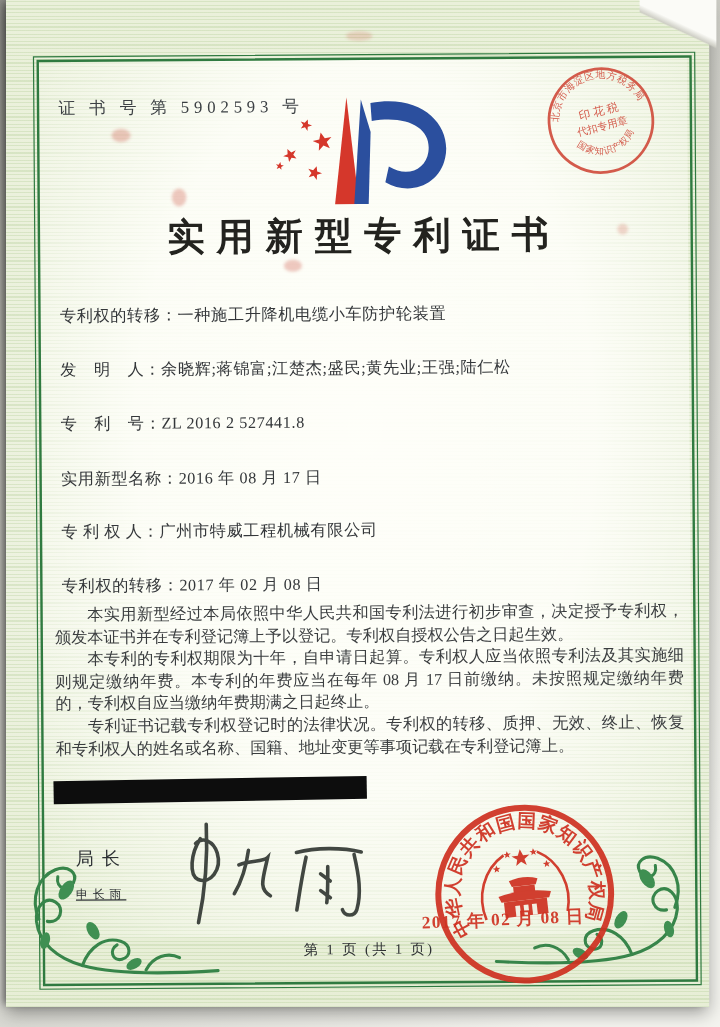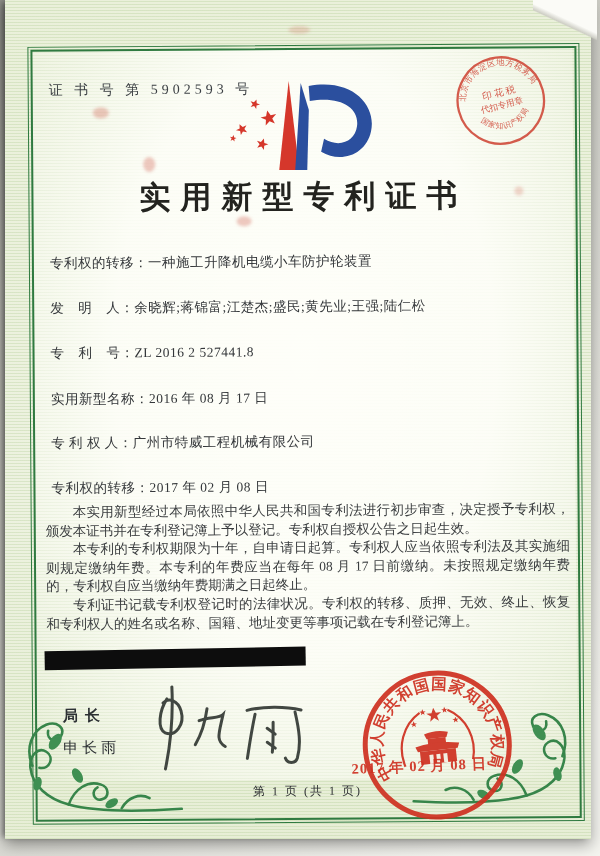--- a/index.html
+++ b/index.html
@@ -52,22 +52,22 @@
   .f0{top:253px}.f1{top:298px}.f2{top:343px}.f3{top:389px}.f4{top:433px}.f5{top:478px}
   .body-text{
     position:absolute;left:40px;top:502px;width:524px;
     font-size:13.5px;line-height:18.6px;color:#3a3d3f;text-align:justify;
   }
   .body-text p{text-indent:2em;margin:0;}
   .redaction{
     position:absolute;left:38px;top:648px;width:261px;height:19px;
     background:#0d0d0d;transform:rotate(-.6deg);
   }
-  .director-label{position:absolute;left:56px;top:705px;font-size:15px;letter-spacing:7px;color:#2d3134;font-weight:bold;}
-  .director-name{position:absolute;left:56px;top:737px;font-size:15px;letter-spacing:4px;color:#2d3134;}
+  .director-label{position:absolute;left:56px;top:705px;font-size:15px;letter-spacing:7px;color:#2d3134;}
+  .director-name{position:absolute;left:56px;top:737px;font-size:10px;letter-spacing:4px;color:#2d3134;text-decoration:underline;}
   .signature{position:absolute;left:132px;top:680px;}
   .seal-wrap{position:absolute;left:350px;top:666px;width:160px;height:160px;transform:rotate(-6deg);opacity:.93;}
   .seal-date{
     position:absolute;left:344px;top:757px;width:180px;
     font-size:14.5px;font-weight:700;color:var(--seal-red);letter-spacing:1px;
     transform:rotate(-2deg);opacity:.92;
   }
   .tax-stamp{position:absolute;left:450px;top:54px;width:96px;height:96px;transform:rotate(-14deg);opacity:.88;}
   .footer{
     position:absolute;left:0;top:783px;width:600px;text-align:center;

